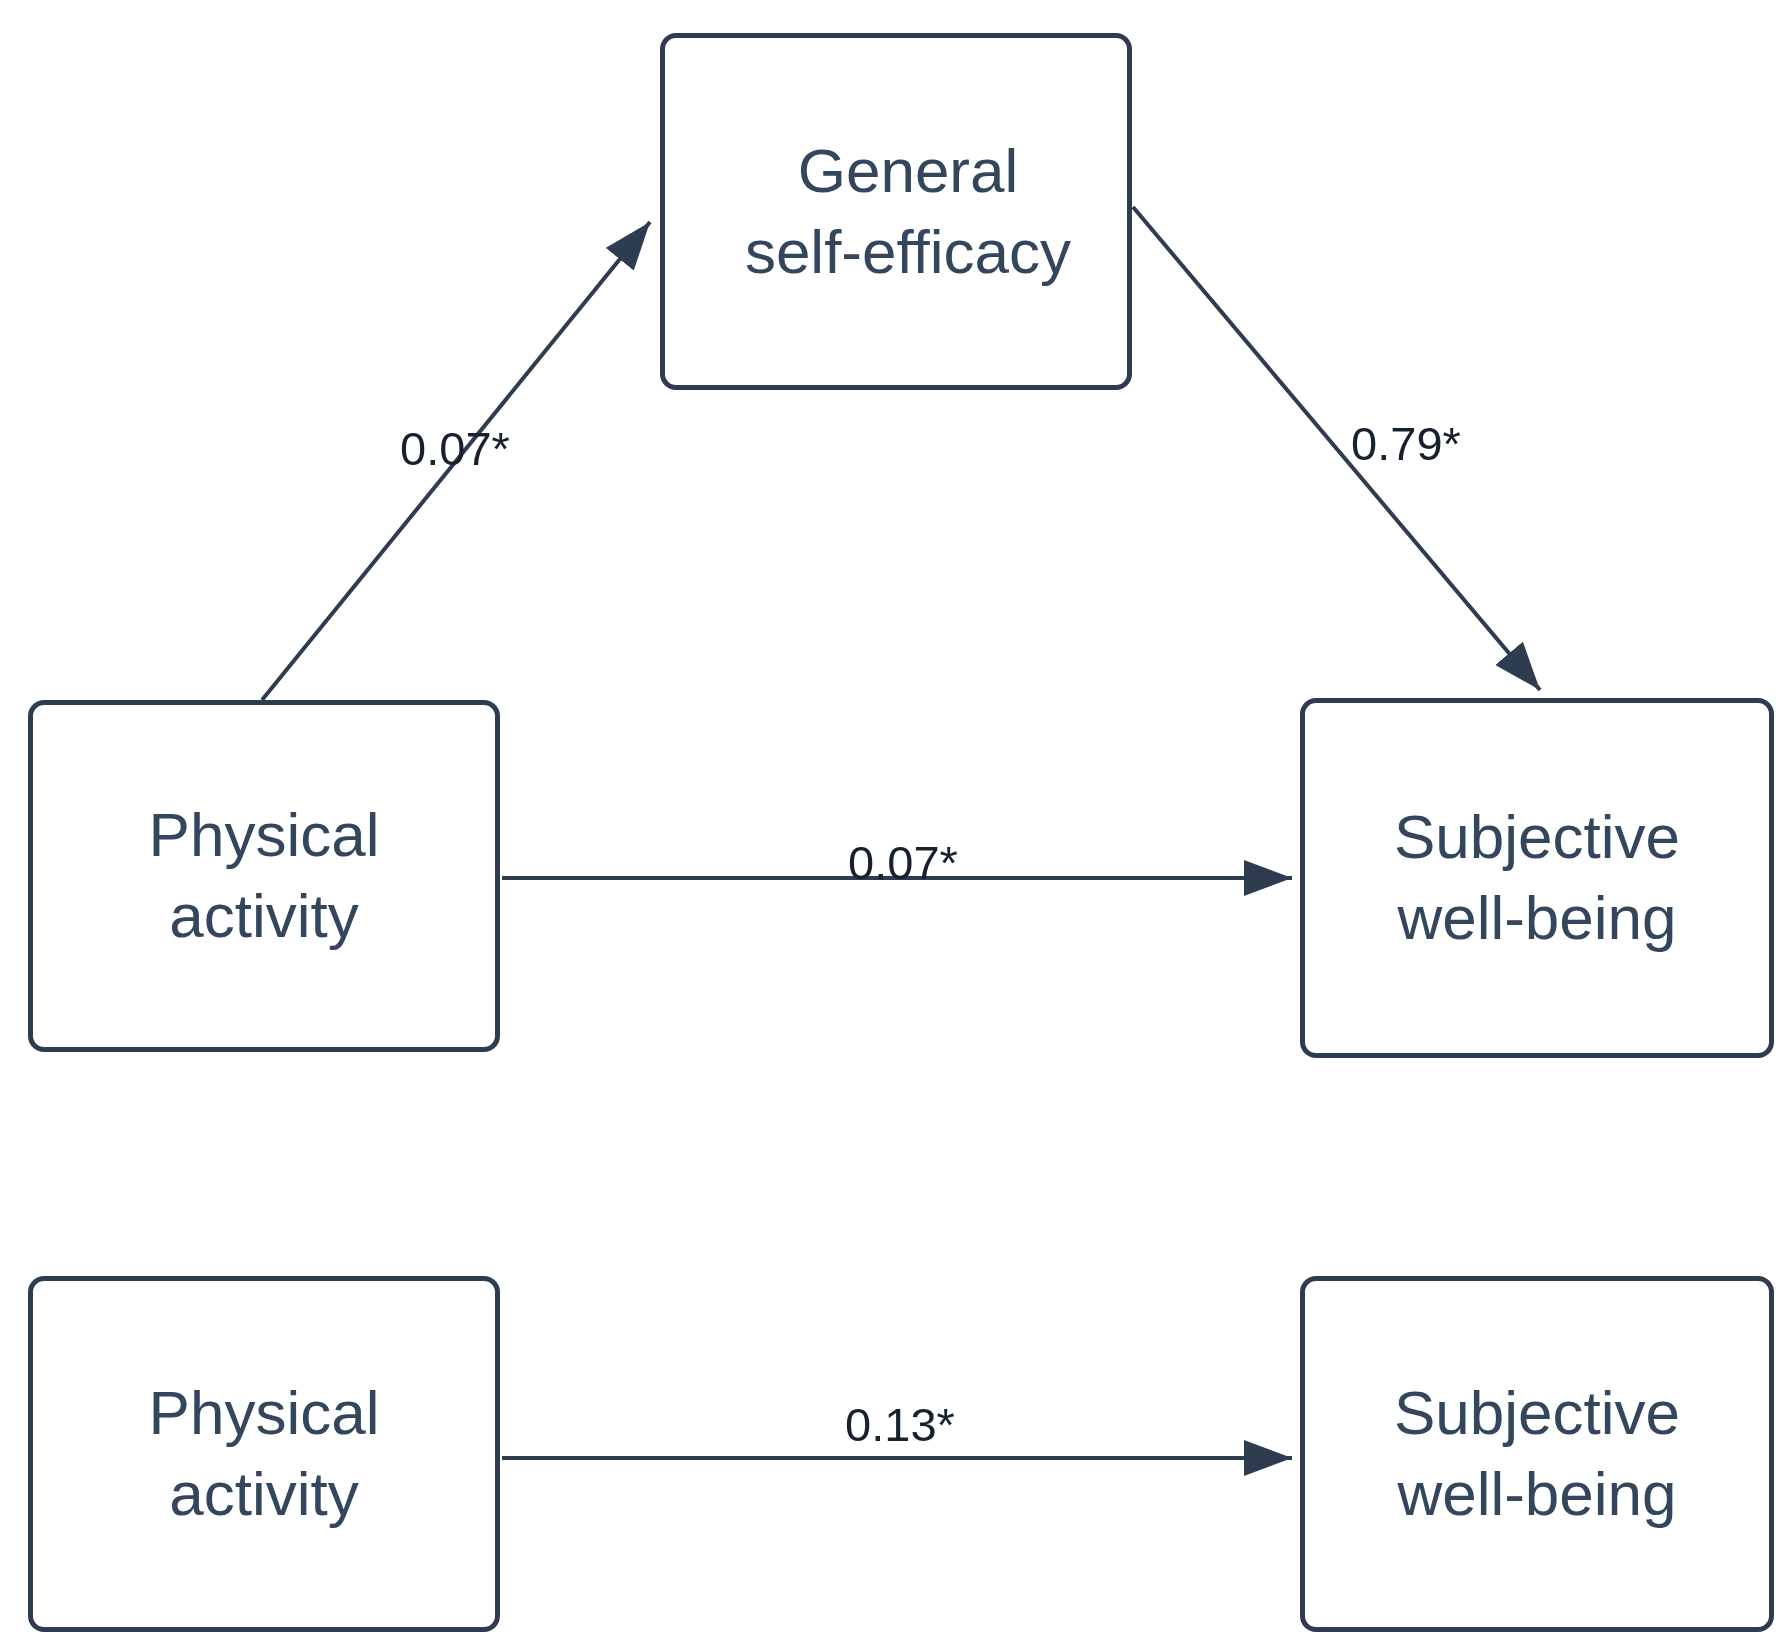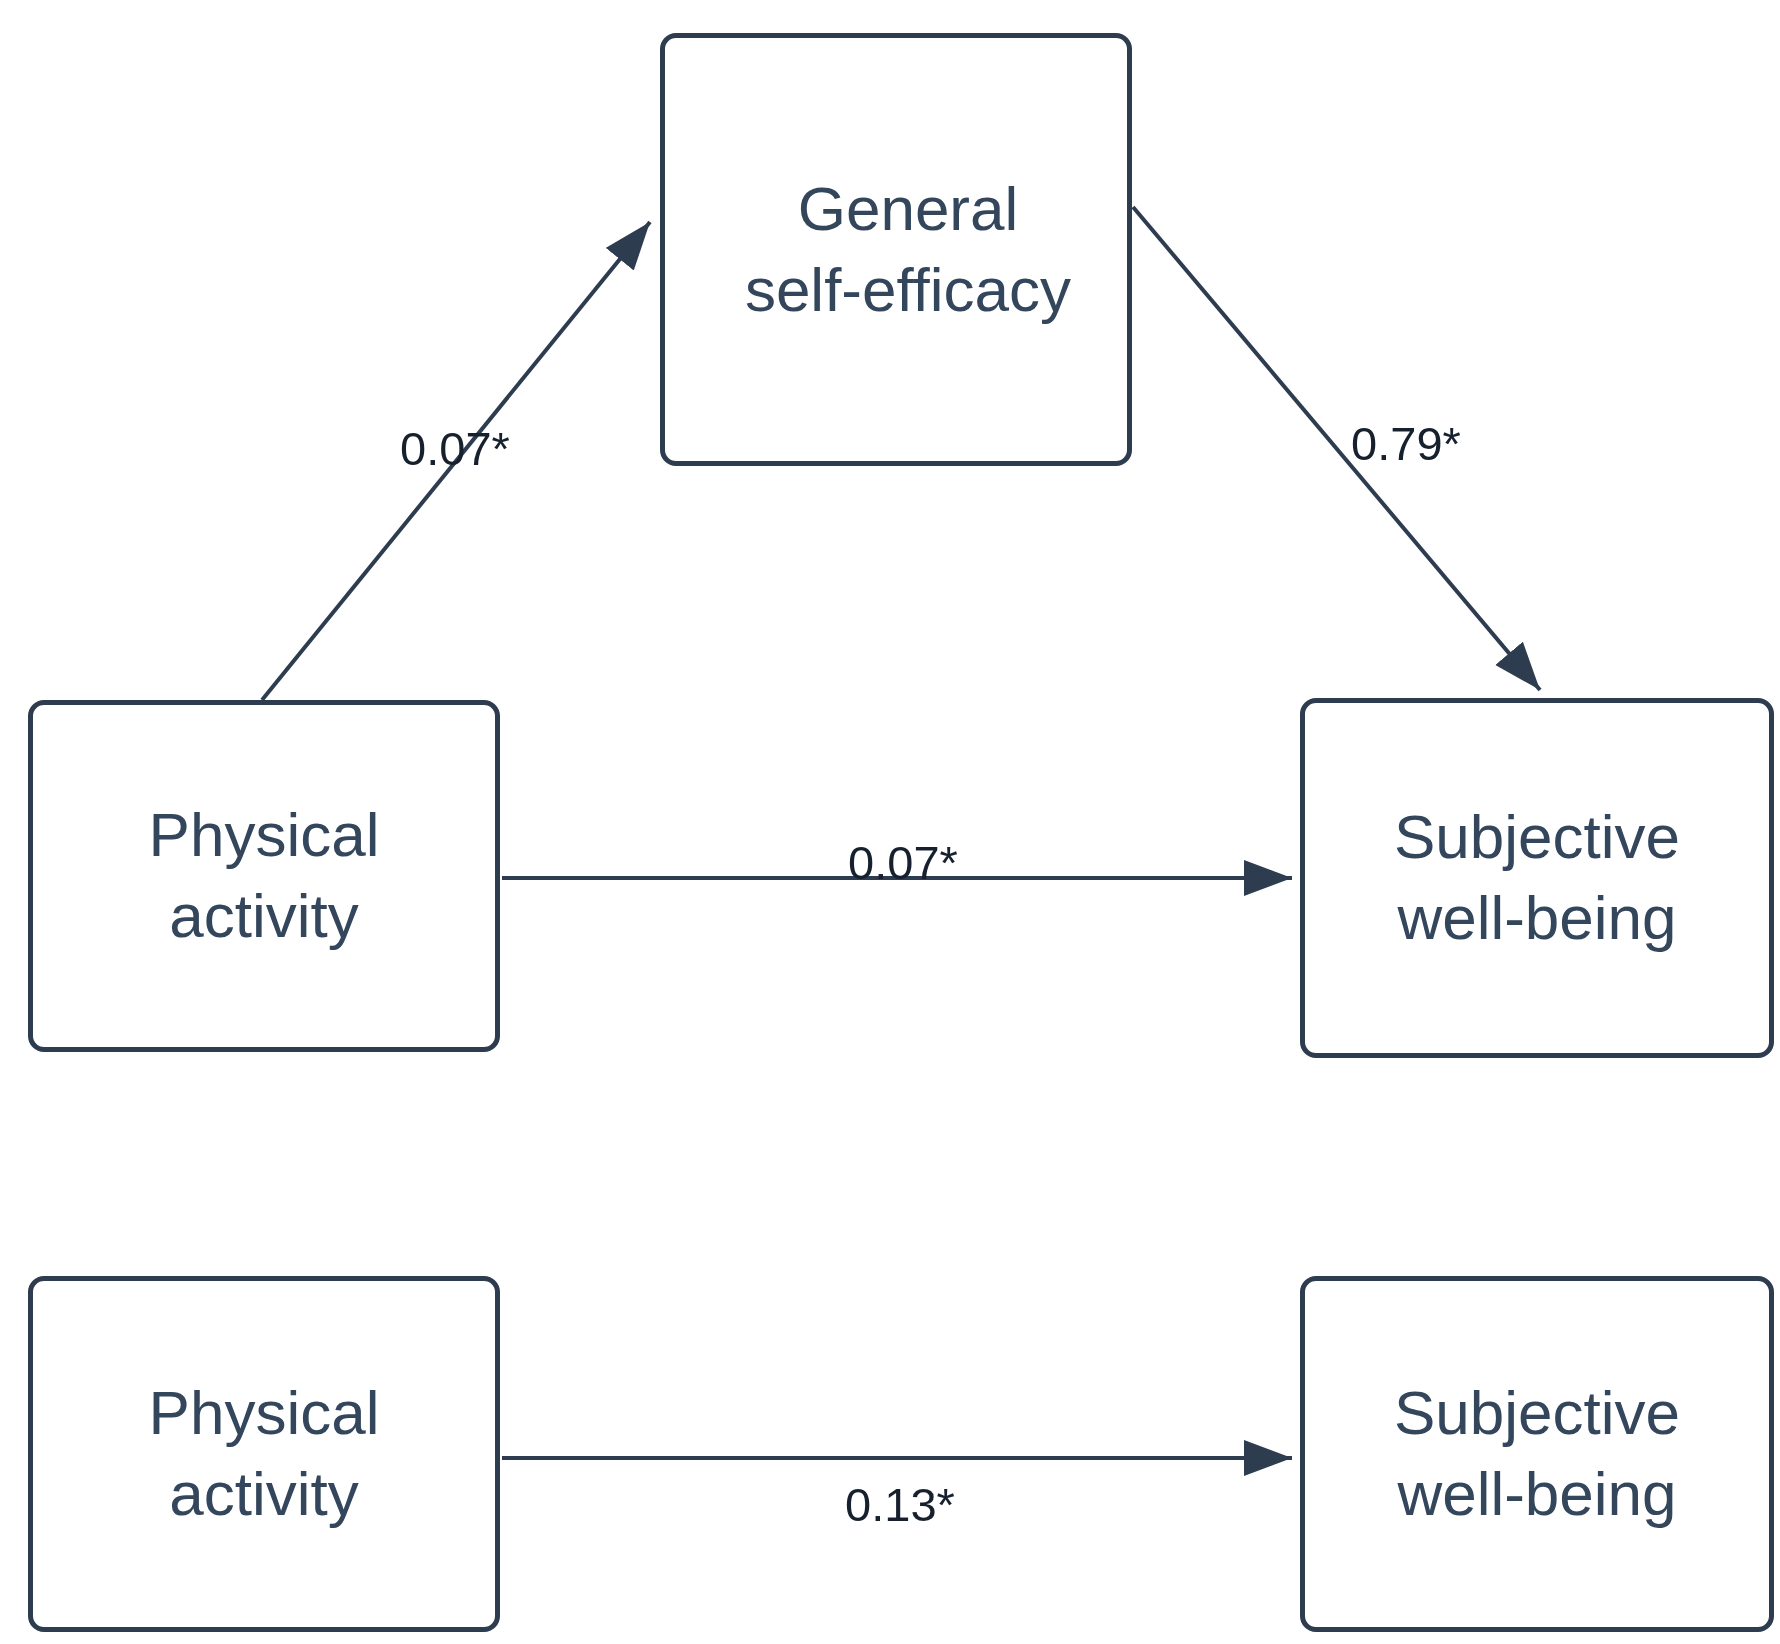--- a/index.html
+++ b/index.html
@@ -54,21 +54,21 @@
       <marker id="arrowhead" markerWidth="13" markerHeight="10" refX="12" refY="4.5" orient="auto">
         <path d="M0,0 L12,4.5 L0,9 Z" fill="#2e3c50"></path>
       </marker>
     </defs>
     <line x1="262" y1="700" x2="650" y2="222" stroke="#2e3c50" stroke-width="4" marker-end="url(#arrowhead)"></line>
     <line x1="1133" y1="207" x2="1540" y2="690" stroke="#2e3c50" stroke-width="4" marker-end="url(#arrowhead)"></line>
     <line x1="502" y1="878" x2="1292" y2="878" stroke="#2e3c50" stroke-width="4" marker-end="url(#arrowhead)"></line>
     <line x1="502" y1="1458" x2="1292" y2="1458" stroke="#2e3c50" stroke-width="4" marker-end="url(#arrowhead)"></line>
   </svg>
 
-  <div class="node" style="left:660px; top:33px; width:472px; height:433px;padding-left:24px;">
+  <div class="node" style="left:660px; top:33px; width:472px; height:357px;padding-left:24px;">
     <span>General
 self-efficacy</span>
   </div>
 
   <div class="node" style="left:28px; top:700px; width:472px; height:352px;">
     <span>Physical
 activity</span>
   </div>
 
   <div class="node" style="left:1300px; top:698px; width:474px; height:360px;">
@@ -85,15 +85,15 @@
     <span>Subjective
 well-being</span>
   </div>
 
   <div class="edge-label" style="left:455px; top:448px;">0.07*</div>
 
   <div class="edge-label" style="left:1406px; top:443px;">0.79*</div>
 
   <div class="edge-label" style="left:903px; top:862px;">0.07*</div>
 
-  <div class="edge-label" style="left:900px; top:1504px;">0.13*</div>
+  <div class="edge-label" style="left:900px; top:1424px;">0.13*</div>
 
 </div>
 
 </body></html>

